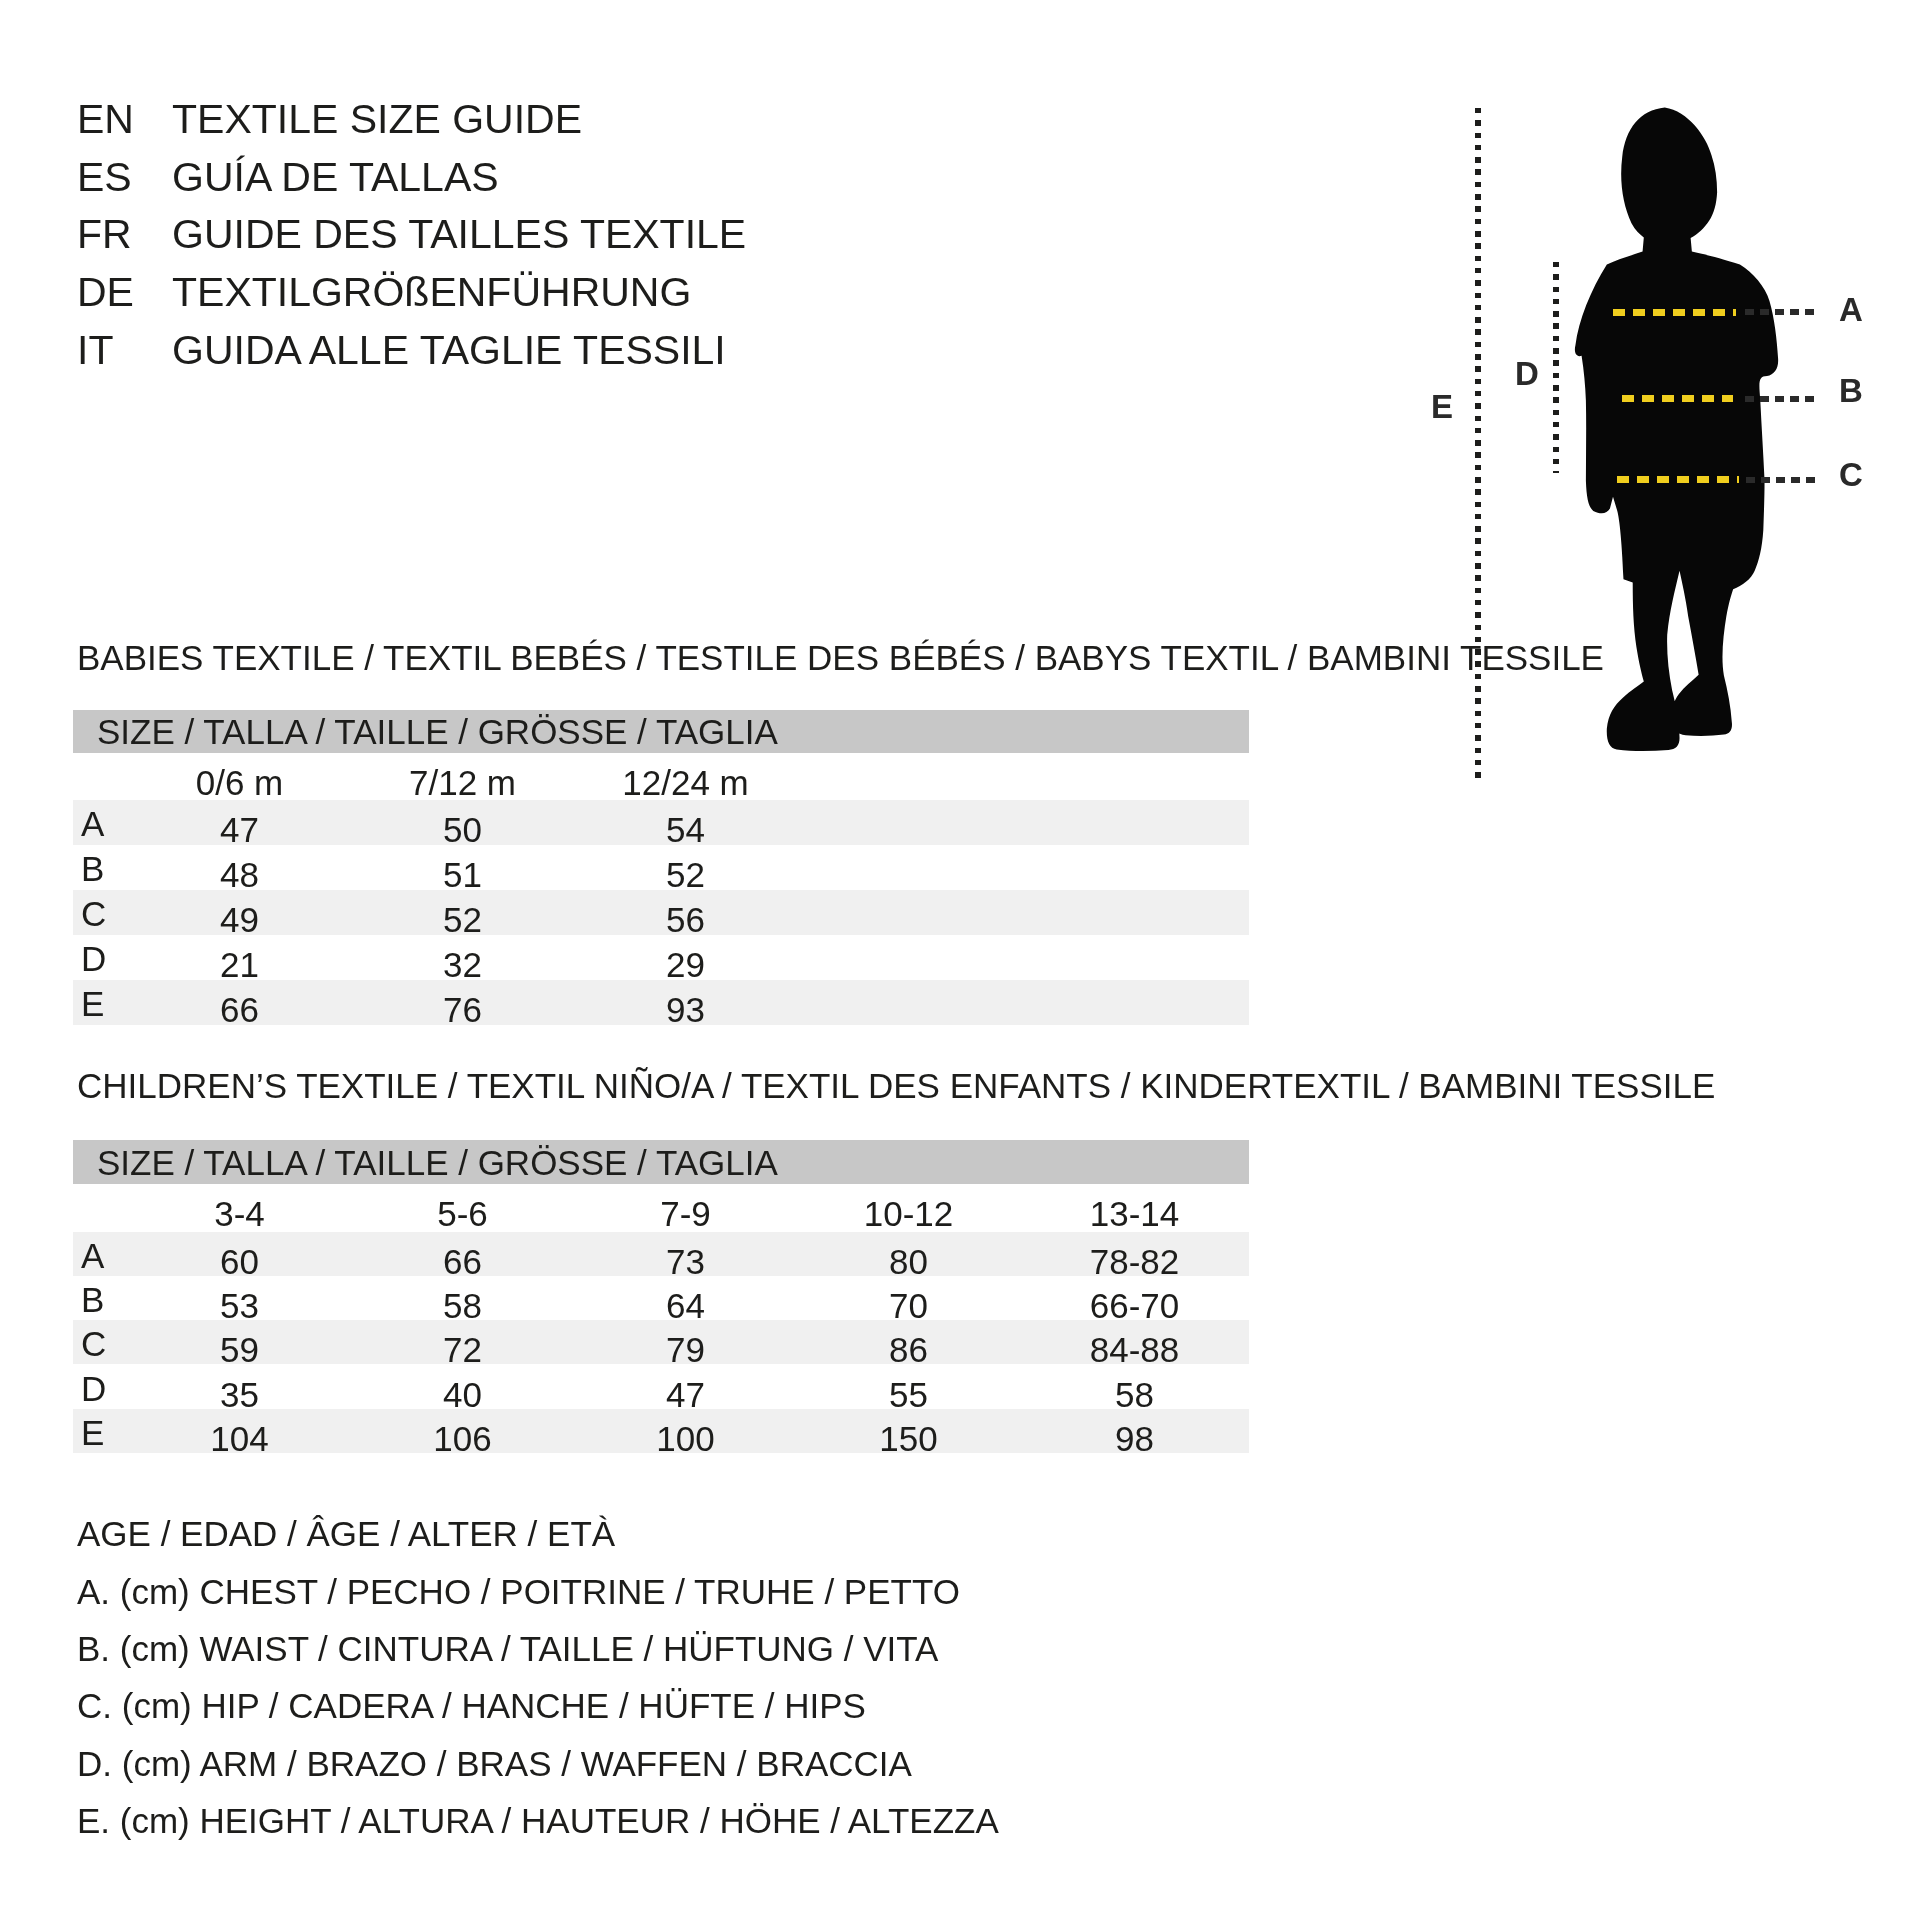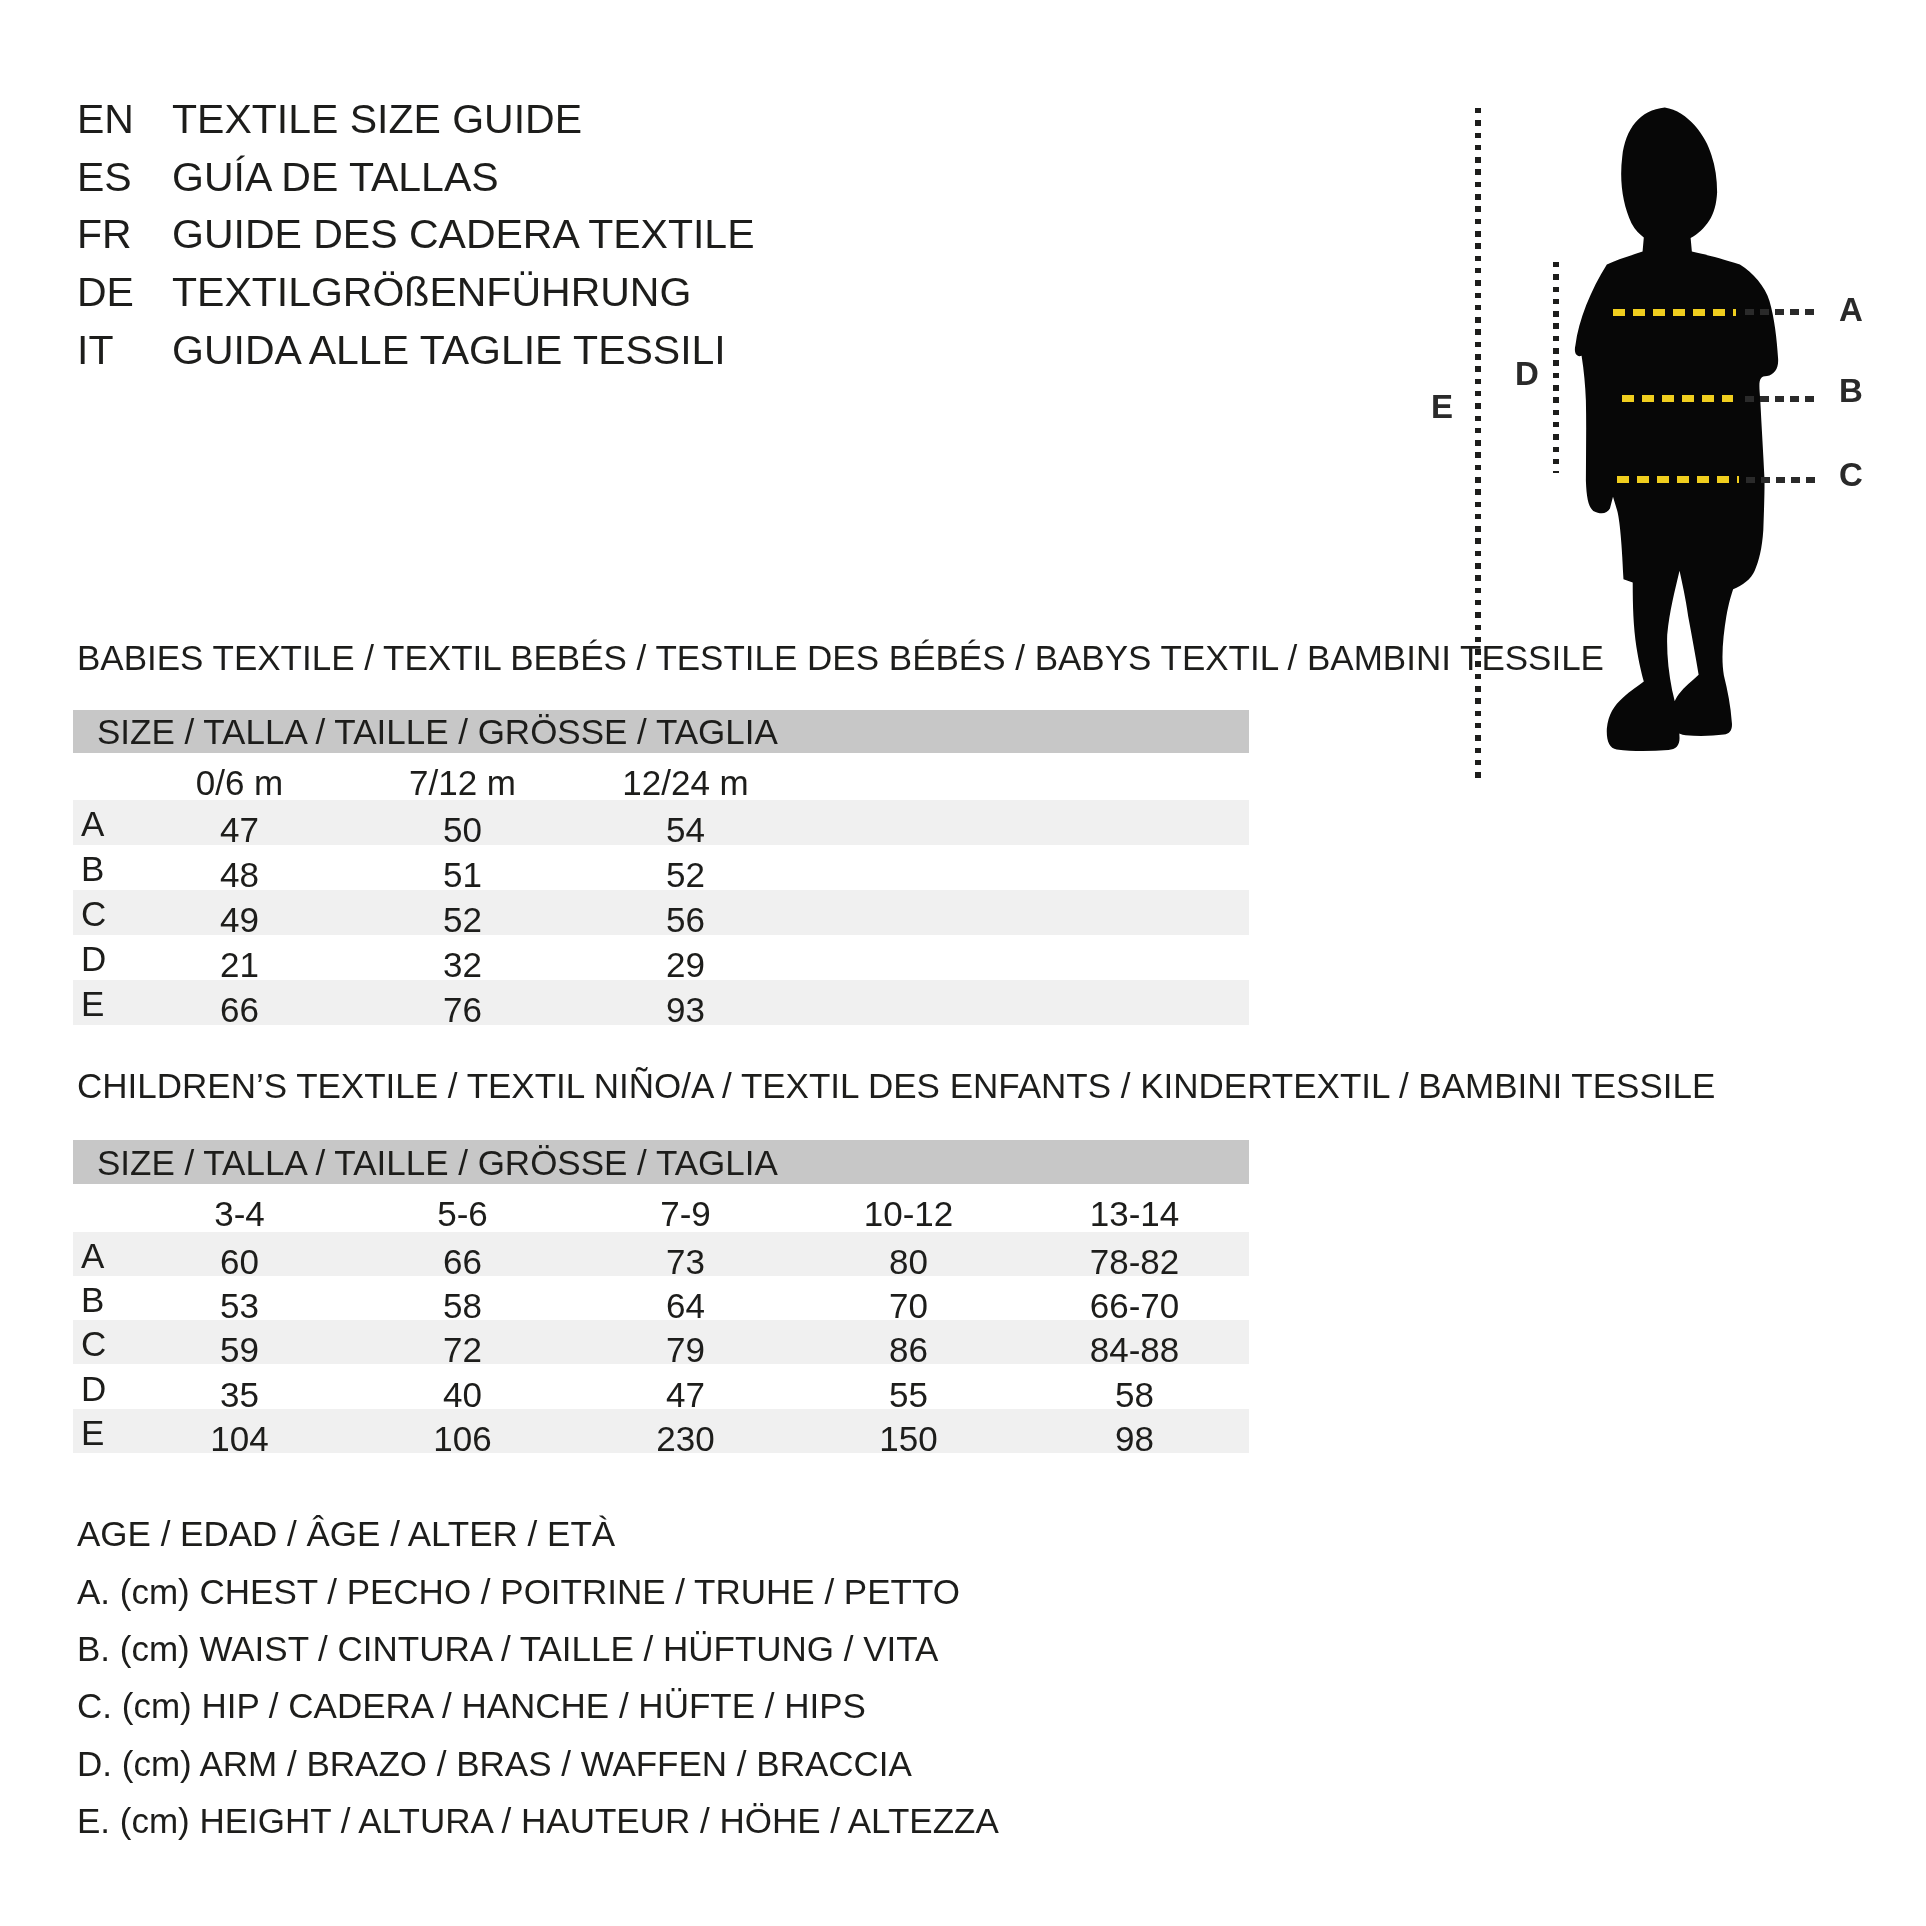--- a/index.html
+++ b/index.html
@@ -50,21 +50,21 @@
 <div id="page">
 
   <div>
     <div class="lang-row" style="top:99px;">
       <span class="lang-code">EN</span><span>TEXTILE SIZE GUIDE</span>
     </div>
     <div class="lang-row" style="top:157px;">
       <span class="lang-code">ES</span><span>GUÍA DE TALLAS</span>
     </div>
     <div class="lang-row" style="top:214px;">
-      <span class="lang-code">FR</span><span>GUIDE DES CADERA TEXTILE</span>
+      <span class="lang-code">FR</span><span>GUIDE DES TAILLES TEXTILE</span>
     </div>
     <div class="lang-row" style="top:272px;">
       <span class="lang-code">DE</span><span>TEXTILGRÖßENFÜHRUNG</span>
     </div>
     <div class="lang-row" style="top:330px;">
       <span class="lang-code">IT</span><span>GUIDA ALLE TAGLIE TESSILI</span>
     </div>
   </div>
 
   <div>
@@ -242,21 +242,21 @@
       <div class="cell">40</div>
       <div class="cell">47</div>
       <div class="cell">55</div>
       <div class="cell">58</div>
       <div></div>
     </div>
     <div class="tgrid-c stripe" style="top:1409px; height:44px;">
       <div class="rowlab">E</div>
       <div class="cell">104</div>
       <div class="cell">106</div>
-      <div class="cell">230</div>
+      <div class="cell">100</div>
       <div class="cell">150</div>
       <div class="cell">98</div>
       <div></div>
     </div>
   </div>
 
   <div>
     <div class="legend-line" style="top:1516px;">AGE / EDAD / ÂGE / ALTER / ETÀ</div>
     <div class="legend-line" style="top:1574px;">A. (cm) CHEST / PECHO / POITRINE / TRUHE / PETTO</div>
     <div class="legend-line" style="top:1631px;">B. (cm) WAIST / CINTURA / TAILLE / HÜFTUNG / VITA</div>

